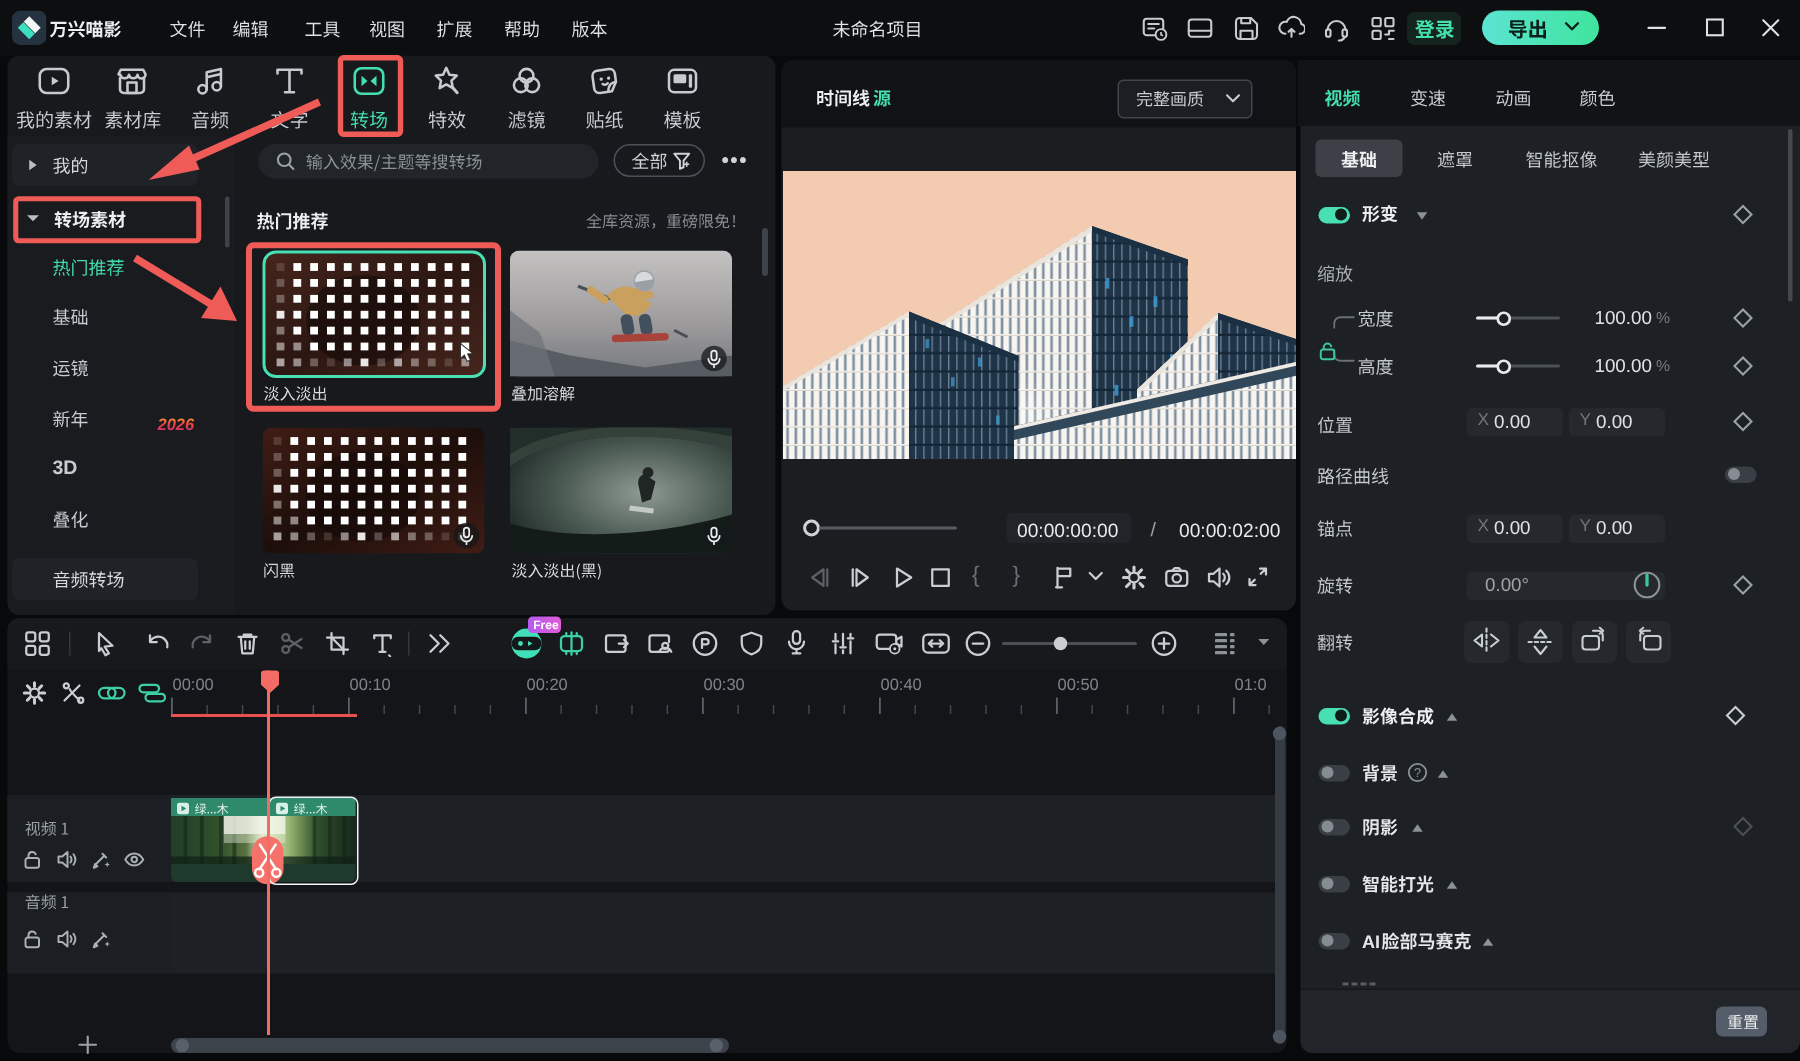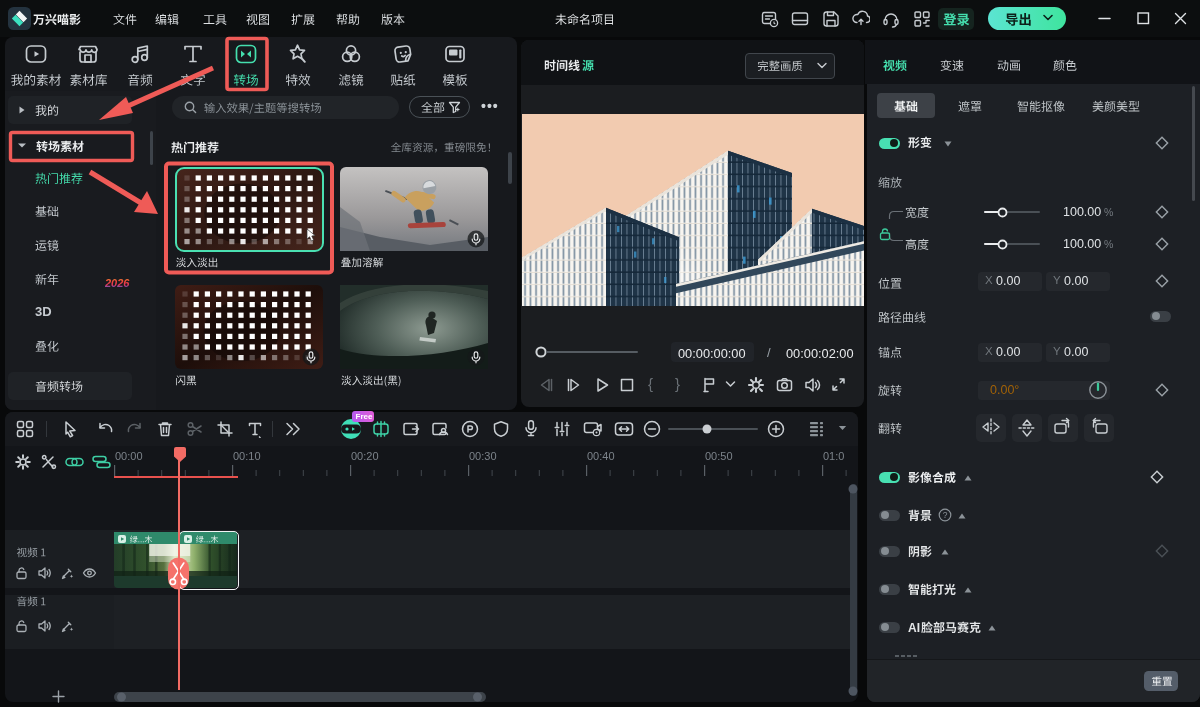--- a/index.html
+++ b/index.html
@@ -708,21 +708,21 @@
 <div style="position:absolute;left:978px;top:342.5px;width:64px;height:19px;background:#25282d;border-radius:3.5px"></div>
 <div style="position:absolute;left:985px;top:345px;font-size:11.5px;color:#70767c;font-weight:normal;line-height:13.8px;white-space:nowrap;">X</div>
 <div style="position:absolute;left:996px;top:344.5px;font-size:12.5px;color:#dfe2e5;font-weight:normal;line-height:15px;white-space:nowrap;">0.00</div>
 <div style="position:absolute;left:1046px;top:342.5px;width:64px;height:19px;background:#25282d;border-radius:3.5px"></div>
 <div style="position:absolute;left:1053px;top:345px;font-size:11.5px;color:#70767c;font-weight:normal;line-height:13.8px;white-space:nowrap;">Y</div>
 <div style="position:absolute;left:1064px;top:344.5px;font-size:12.5px;color:#dfe2e5;font-weight:normal;line-height:15px;white-space:nowrap;">0.00</div>
 <svg style="position:absolute;left:878px;top:380.58px;overflow:visible;" width="26" height="18" viewBox="0 -13.92 26 18">
     <path d="M2 -9.8C2.4 -9.3 2.7 -8.6 2.9 -8.1H0.5V-7.3H1.8C1.8 -3.9 1.7 -1.2 0.3 0.3C0.5 0.5 0.8 0.8 1 1C2.1 -0.4 2.5 -2.4 2.6 -4.9H4C3.9 -1.5 3.8 -0.4 3.6 -0.1C3.6 0 3.5 0.1 3.3 0.1C3.1 0.1 2.7 0.1 2.2 0C2.4 0.3 2.4 0.6 2.4 0.9C2.9 0.9 3.4 0.9 3.7 0.8C4 0.8 4.2 0.7 4.4 0.4C4.7 0 4.8 -1.3 4.8 -5.3C4.8 -5.4 4.8 -5.7 4.8 -5.7H2.6L2.7 -7.3H5.3V-8.1H3.1L3.8 -8.4C3.6 -8.8 3.2 -9.5 2.8 -10ZM6.1 -4.5C6 -2.5 5.8 -0.7 4.8 0.3C5 0.5 5.3 0.7 5.4 0.9C5.9 0.4 6.3 -0.4 6.5 -1.2C7.2 0.4 8.3 0.7 9.8 0.7H11.4C11.4 0.5 11.5 0.1 11.6 -0.1C11.3 -0.1 10 -0.1 9.8 -0.1C9.4 -0.1 9.1 -0.1 8.7 -0.2V-2.7H11V-3.5H8.7V-5.6H10.3C10.2 -5.2 10 -4.7 9.8 -4.4L10.5 -4.1C10.8 -4.7 11.1 -5.5 11.4 -6.3L10.8 -6.4L10.7 -6.4H5.9C6.2 -6.8 6.5 -7.2 6.7 -7.7H11.5V-8.5H7.1C7.2 -9 7.4 -9.4 7.5 -9.9L6.6 -10.1C6.3 -8.7 5.7 -7.4 4.9 -6.6C5.1 -6.4 5.4 -6.1 5.6 -6L5.8 -6.3V-5.6H7.9V-0.6C7.4 -0.9 7 -1.5 6.7 -2.6C6.8 -3.2 6.8 -3.8 6.9 -4.5Z M13 -4C13.1 -4.1 13.4 -4.2 13.8 -4.2H14.9V-2.4L12.5 -2L12.7 -1.1L14.9 -1.6V0.9H15.8V-1.7L17.4 -2.1L17.4 -2.8L15.8 -2.6V-4.2H17V-5H15.8V-6.8H14.9V-5H13.7C14.1 -5.8 14.5 -6.8 14.8 -7.8H17V-8.7H15.1C15.2 -9.1 15.3 -9.5 15.4 -9.9L14.5 -10.1C14.4 -9.6 14.3 -9.1 14.2 -8.7H12.6V-7.8H14C13.7 -6.9 13.4 -6 13.3 -5.7C13.1 -5.2 12.9 -4.8 12.7 -4.8C12.8 -4.6 12.9 -4.2 13 -4ZM17.1 -6.4V-5.6H18.9C18.6 -4.7 18.4 -3.9 18.2 -3.3H21.6C21.2 -2.7 20.7 -2 20.2 -1.4C19.8 -1.7 19.3 -1.9 18.9 -2.1L18.4 -1.6C19.6 -0.8 21 0.3 21.7 1L22.3 0.3C22 -0.1 21.4 -0.5 20.9 -0.9C21.6 -1.9 22.5 -3 23.1 -3.9L22.4 -4.2L22.3 -4.2H19.4L19.8 -5.6H23.5V-6.4H20.1L20.4 -7.8H23.1V-8.7H20.7L21 -10L20.1 -10.1L19.8 -8.7H17.6V-7.8H19.5L19.1 -6.4Z" fill="#c3c8cc"></path>
   </svg>
 <div style="position:absolute;left:978px;top:380.5px;width:132px;height:19px;background:#25282d;border-radius:3.5px"></div>
-<div style="position:absolute;left:990px;top:383px;font-size:12.5px;color:#a16207;font-weight:normal;line-height:15px;white-space:nowrap;">0.00°</div>
+<div style="position:absolute;left:990px;top:383px;font-size:12.5px;color:#a3a3a3;font-weight:normal;line-height:15px;white-space:nowrap;">0.00°</div>
 <svg style="position:absolute;left:1088px;top:380px;" width="20" height="20" viewBox="0 0 20 20">
     <circle cx="10" cy="10" r="8.2" fill="#25282d" stroke="#8b9298" stroke-width="1.4"></circle>
     <path d="M10 10V3.5" stroke="#3cc89a" stroke-width="2.2" stroke-linecap="round"></path>
   </svg>
 <svg style="position:absolute;left:1155px;top:383px;" width="14" height="14" viewBox="0 0 14 14">
     <rect x="3" y="3" width="8" height="8" fill="none" stroke="#9aa1a7" stroke-width="1.4" transform="rotate(45 7 7)"></rect>
   </svg>
 <svg style="position:absolute;left:878px;top:418.58px;overflow:visible;" width="26" height="18" viewBox="0 -13.92 26 18">
     <path d="M6.1 -7.4C6.4 -6.6 6.8 -5.6 6.9 -5L7.5 -5.2C7.4 -5.8 7.1 -6.8 6.7 -7.6ZM8.8 -7.4C9.1 -6.7 9.5 -5.7 9.6 -5.1L10.2 -5.2C10.1 -5.8 9.7 -6.8 9.4 -7.6ZM4.8 -8.8C4.7 -8.4 4.4 -7.7 4.2 -7.2H3.8V-9C4.5 -9.1 5.2 -9.2 5.7 -9.4L5.3 -10C4.2 -9.7 2.2 -9.5 0.7 -9.4C0.8 -9.3 0.8 -9 0.9 -8.8C1.5 -8.8 2.3 -8.9 3 -9V-7.2H0.6V-6.5H2.7C2.1 -5.7 1.2 -4.8 0.4 -4.4C0.6 -4.2 0.7 -3.8 0.8 -3.6L1 -3.7V0.9H1.7V0.3H4.9V0.8H5.6V-3.8H1.1C1.8 -4.3 2.5 -5.1 3 -5.8V-4.1H3.8V-5.8C4.4 -5.4 5.2 -4.6 5.5 -4.3L6 -5C5.7 -5.2 4.5 -6.1 3.9 -6.5H5.8V-7.2H4.9C5.1 -7.6 5.3 -8.1 5.5 -8.6ZM1.2 -8.5C1.4 -8.1 1.6 -7.5 1.7 -7.2L2.3 -7.4C2.2 -7.7 2 -8.3 1.8 -8.7ZM3 -1.5V-0.5H1.7V-1.5ZM3.7 -1.5H4.9V-0.5H3.7ZM3 -2.1H1.7V-3.1H3ZM3.7 -2.1V-3.1H4.9V-2.1ZM5.9 -2.4 6.3 -1.8C6.8 -2.2 7.3 -2.8 7.8 -3.3V-0.1C7.8 0.1 7.7 0.1 7.6 0.1C7.4 0.1 7 0.1 6.6 0.1C6.7 0.3 6.8 0.7 6.8 0.9C7.4 0.9 7.9 0.9 8.1 0.8C8.4 0.6 8.5 0.4 8.5 -0.1V-9.5H6.1V-8.7H7.8V-4.4C7.1 -3.6 6.4 -2.9 5.9 -2.4ZM8.7 -2.5 9.1 -1.9C9.5 -2.3 10 -2.8 10.4 -3.3V-0.1C10.4 0.1 10.4 0.1 10.2 0.1C10.1 0.1 9.6 0.1 9.1 0.1C9.3 0.3 9.4 0.7 9.4 0.9C10.1 0.9 10.5 0.9 10.8 0.8C11.1 0.6 11.2 0.4 11.2 -0.1V-9.5H8.8V-8.7H10.4V-4.4C9.8 -3.6 9.1 -3 8.7 -2.5Z M13 -4C13.1 -4.1 13.4 -4.2 13.8 -4.2H14.9V-2.4L12.5 -2L12.7 -1.1L14.9 -1.6V0.9H15.8V-1.7L17.4 -2.1L17.4 -2.8L15.8 -2.6V-4.2H17V-5H15.8V-6.8H14.9V-5H13.7C14.1 -5.8 14.5 -6.8 14.8 -7.8H17V-8.7H15.1C15.2 -9.1 15.3 -9.5 15.4 -9.9L14.5 -10.1C14.4 -9.6 14.3 -9.1 14.2 -8.7H12.6V-7.8H14C13.7 -6.9 13.4 -6 13.3 -5.7C13.1 -5.2 12.9 -4.8 12.7 -4.8C12.8 -4.6 12.9 -4.2 13 -4ZM17.1 -6.4V-5.6H18.9C18.6 -4.7 18.4 -3.9 18.2 -3.3H21.6C21.2 -2.7 20.7 -2 20.2 -1.4C19.8 -1.7 19.3 -1.9 18.9 -2.1L18.4 -1.6C19.6 -0.8 21 0.3 21.7 1L22.3 0.3C22 -0.1 21.4 -0.5 20.9 -0.9C21.6 -1.9 22.5 -3 23.1 -3.9L22.4 -4.2L22.3 -4.2H19.4L19.8 -5.6H23.5V-6.4H20.1L20.4 -7.8H23.1V-8.7H20.7L21 -10L20.1 -10.1L19.8 -8.7H17.6V-7.8H19.5L19.1 -6.4Z" fill="#c3c8cc"></path>
   </svg>

